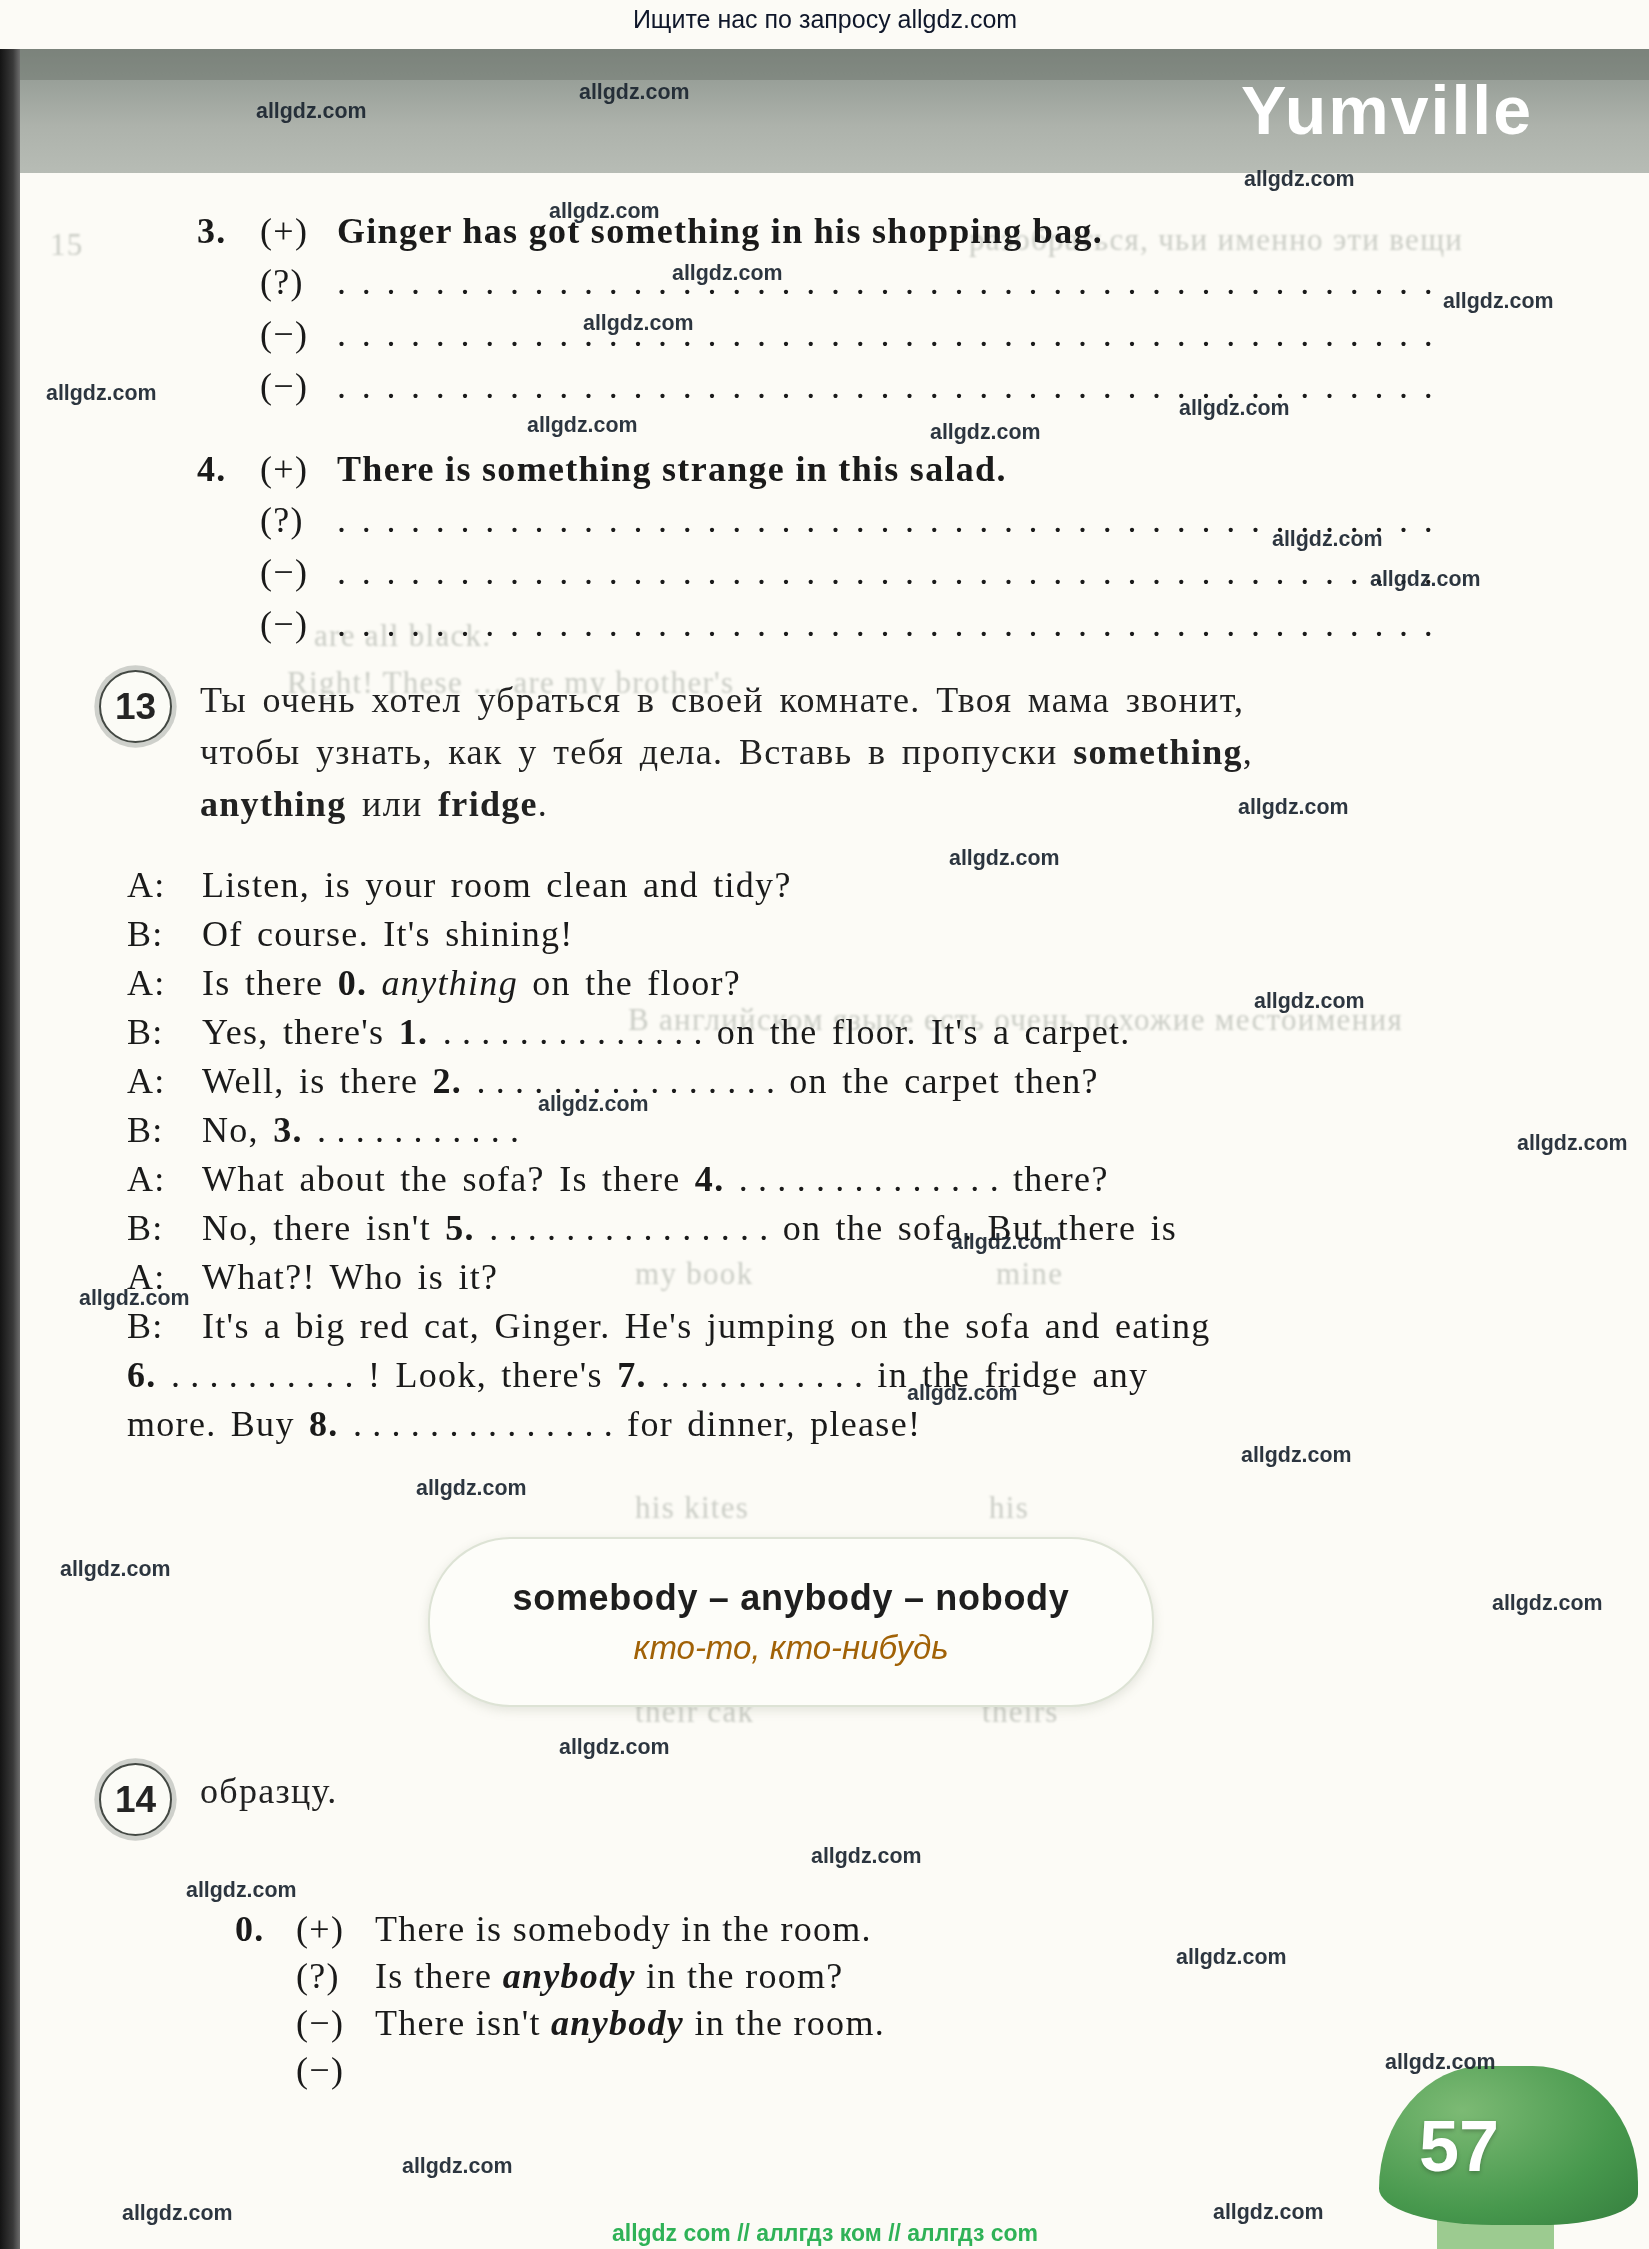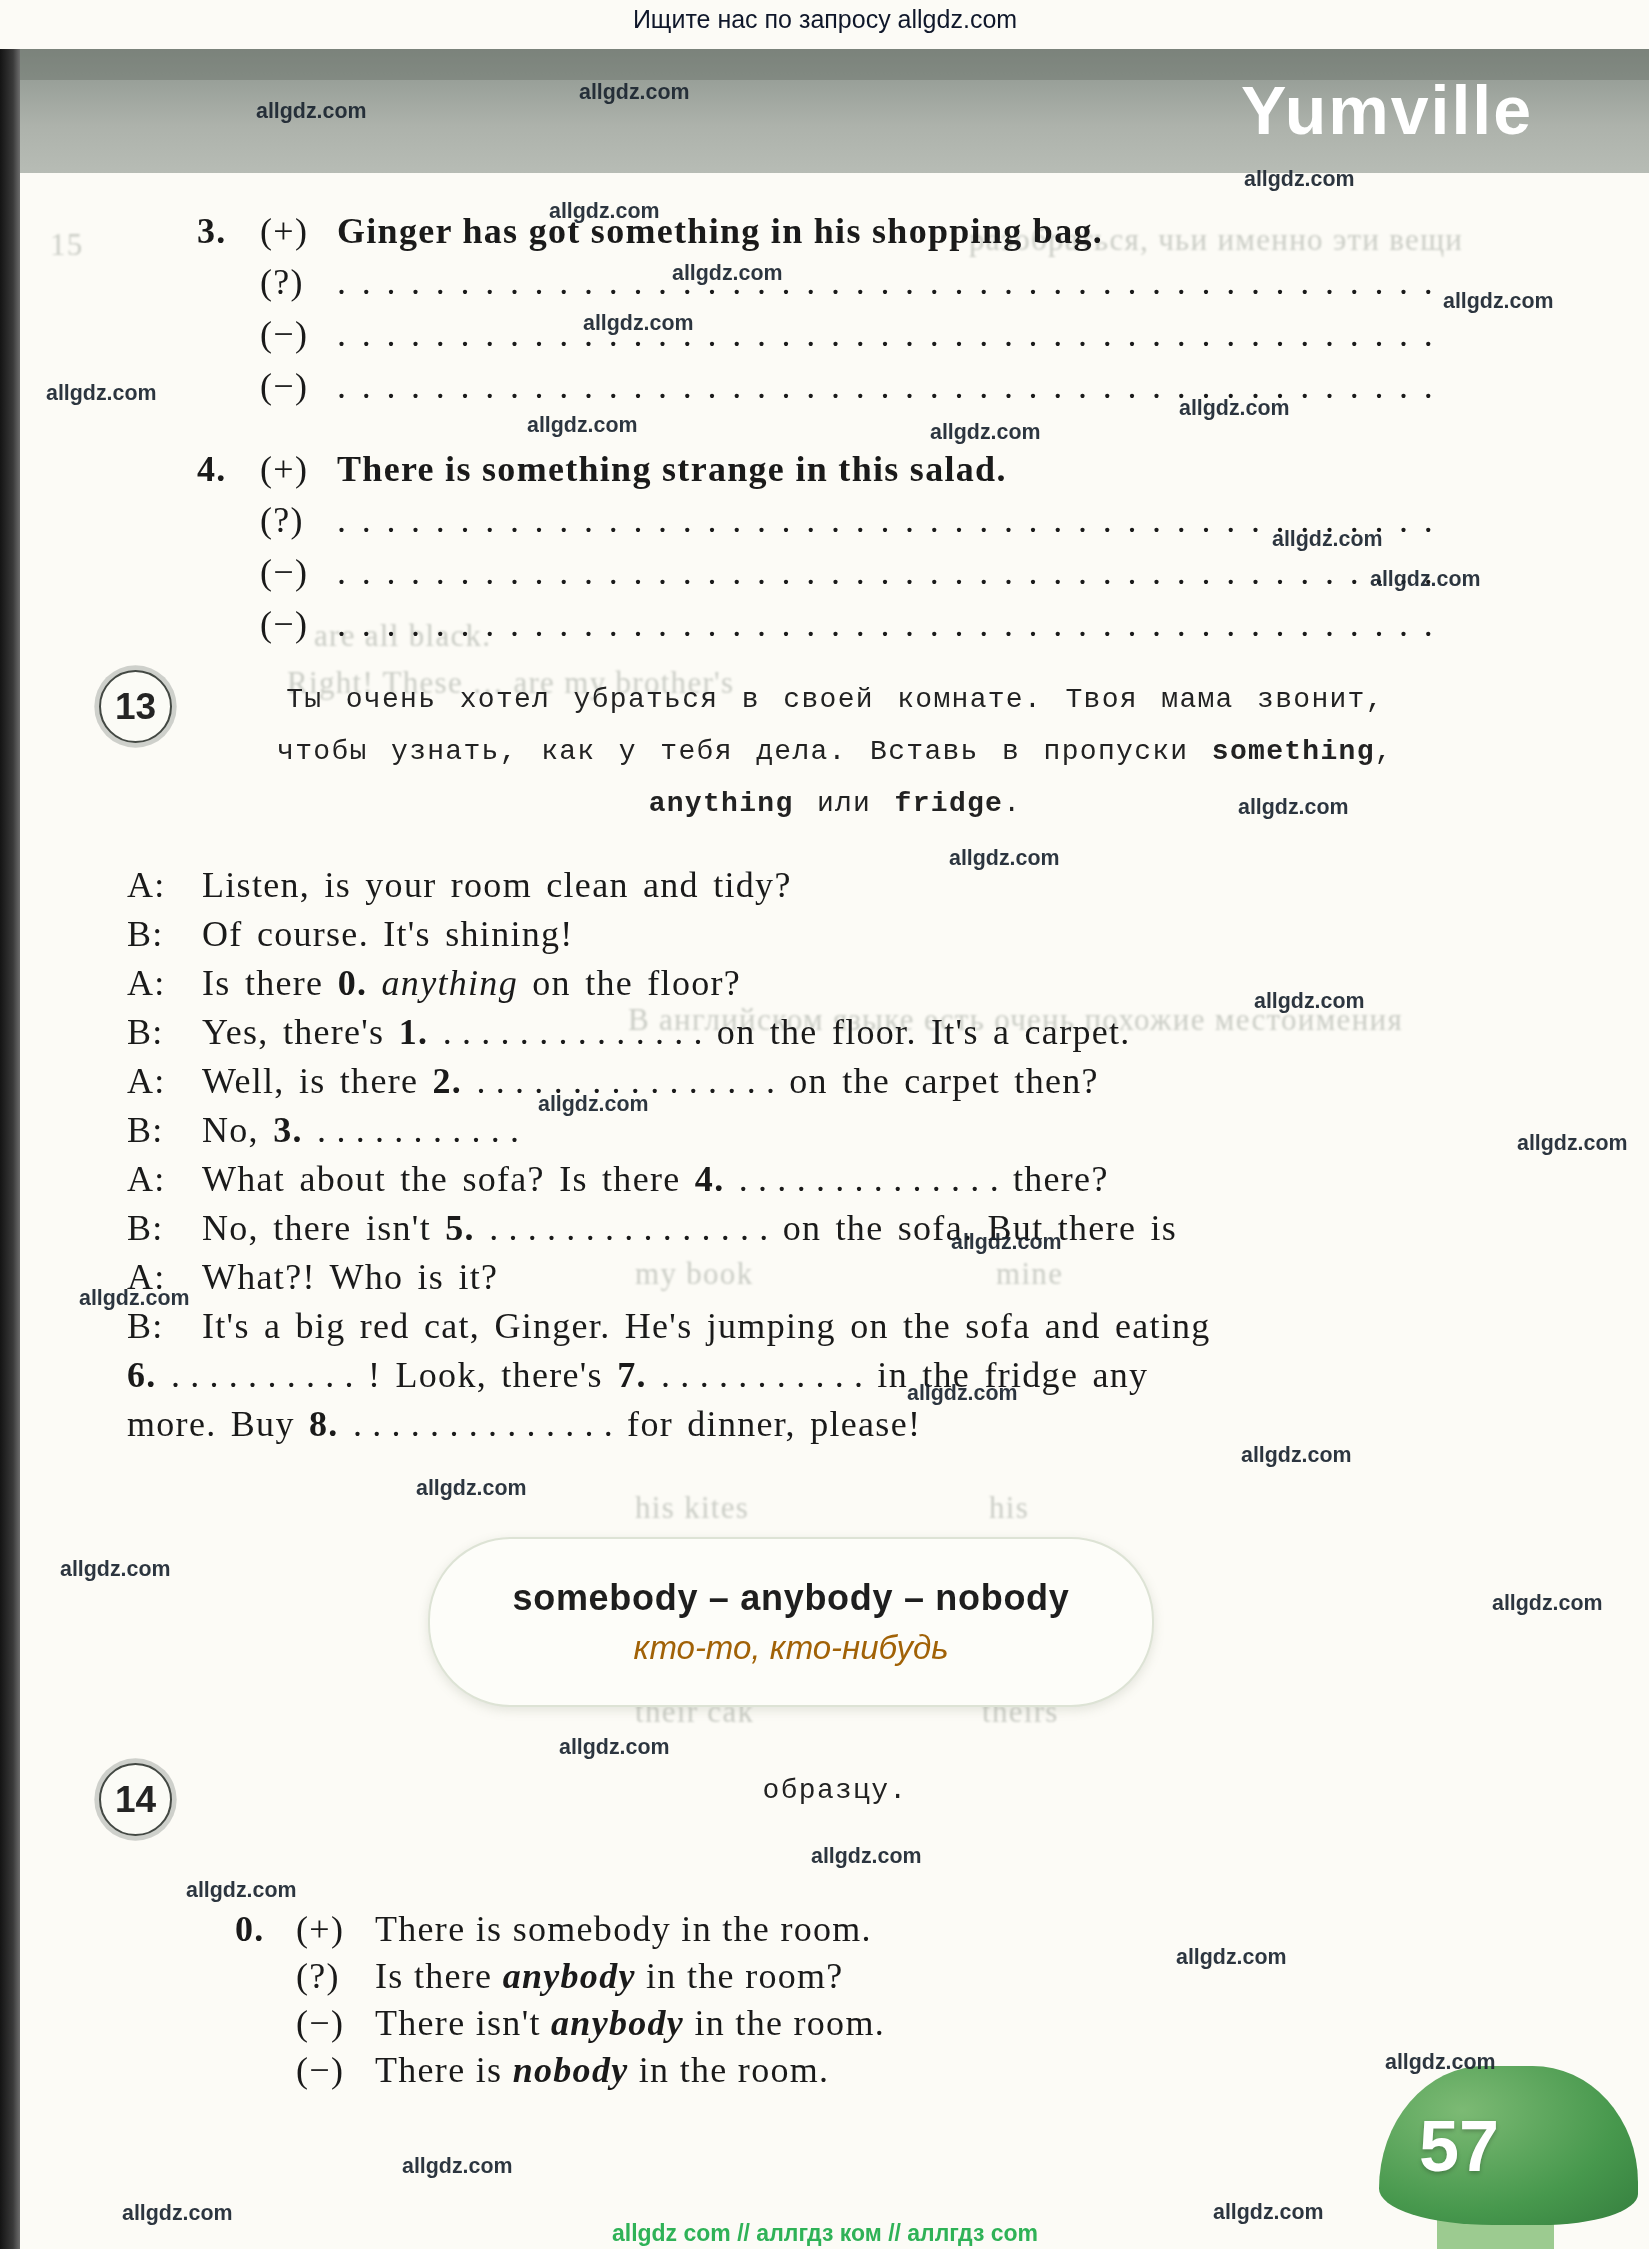--- a/index.html
+++ b/index.html
@@ -32,22 +32,22 @@
   .blank-row .sign{width:77px;}
   .dotline{display:inline-block;width:1103px;overflow:hidden;white-space:nowrap;
         letter-spacing:2px;word-spacing:2.7px;}
   .item-gap{margin-top:31px;}
   
   .circ{position:absolute;left:99px;width:69px;height:69px;border:2.7px solid #434843;
         border-radius:50%;box-shadow:0 0 0 4.7px rgba(150,156,150,.45);background:#fbfbf6;
         display:flex;align-items:center;justify-content:center;
         font:700 37px "Liberation Sans",sans-serif;color:#242424;}
   
-  .instr{position:absolute;left:200px;width:1270px;font-family:Liberation Mono, monospace;
-        font-size:28px;line-height:52px;color:#222;letter-spacing:1.3px;word-spacing:5.3px;text-align:center;}
+  .instr{position:absolute;left:200px;width:1270px;font-family:Liberation Serif, serif;
+        font-size:36px;line-height:52px;color:#222;letter-spacing:1.3px;word-spacing:5.3px;}
   
   .dialogue{position:absolute;left:127px;top:861px;width:1423px;font-size:36px;
         line-height:49px;letter-spacing:1.3px;word-spacing:4px;}
   .dlg-line{height:49px;white-space:nowrap;}
   .spk{display:inline-block;width:75px;}
   .spk:empty{display:none;}
   .b{font-weight:bold;}
   .i{font-style:italic;}
   .bi{font-weight:bold;font-style:italic;}
   .dots{letter-spacing:0;word-spacing:1.3px;}
@@ -186,21 +186,20 @@
       <span><span>Is there </span><span class="bi">anybody</span><span> in the room?</span></span>
     </div>
     <div class="ex-row">
       <span class="num"></span>
       <span class="sign">(−)</span>
       <span><span>There isn't </span><span class="bi">anybody</span><span> in the room.</span></span>
     </div>
     <div class="ex-row">
       <span class="num"></span>
       <span class="sign">(−)</span>
-      <span><span>There is </span><span class="bi">nobody</span><span> in the room.</span></span>
     </div>
   </div>
 
   <div class="m-stem"></div>
   <div class="m-cap">
     <span class="pageno">57</span>
   </div>
 
   <div>
 

